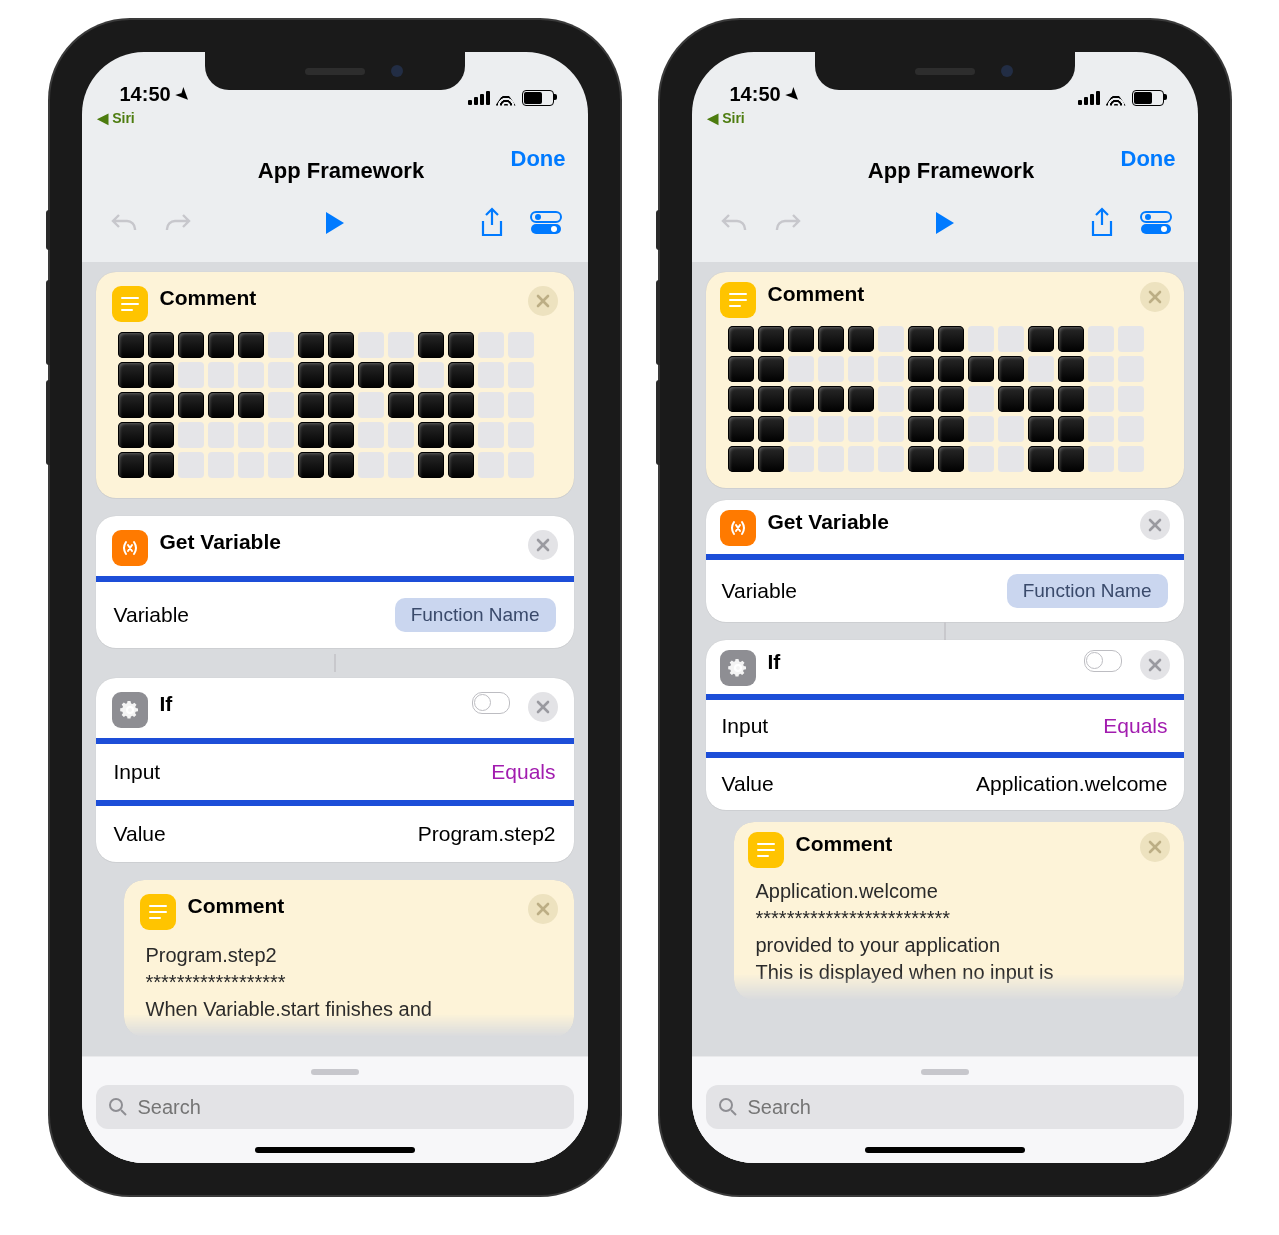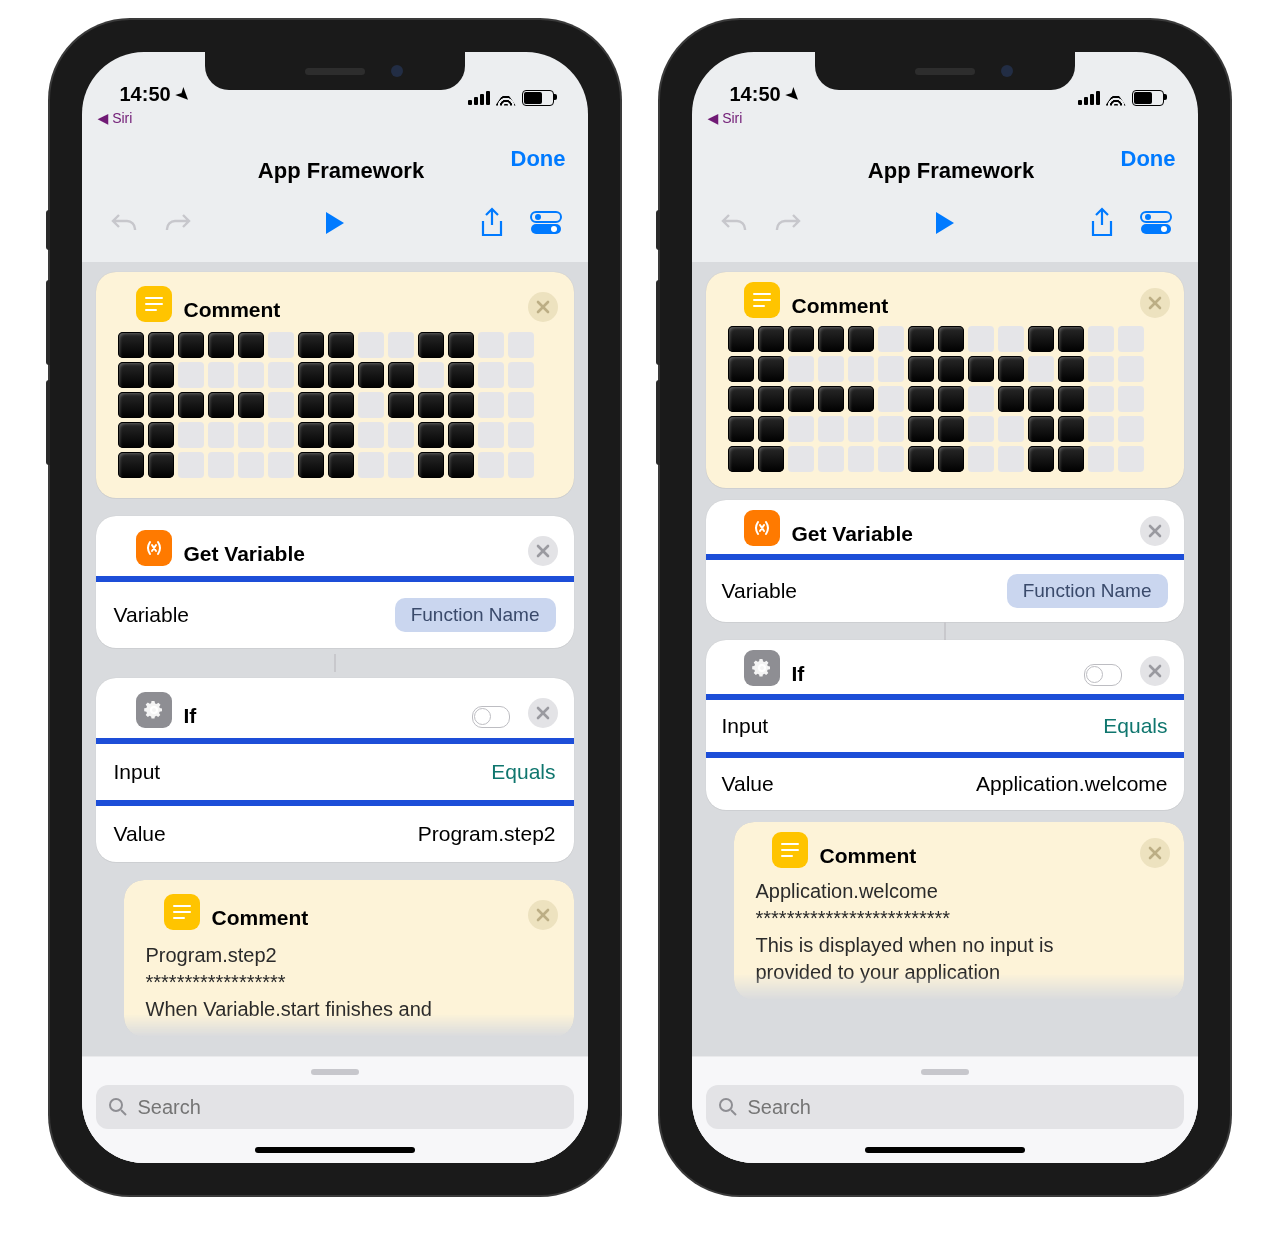--- a/index.html
+++ b/index.html
@@ -89,22 +89,22 @@
   .status-right {
     display:flex;
     align-items:center;
     gap:6px;
     padding-right:4px;
   }
   .back-siri{
     position:absolute;
     left:16px; bottom:-18px;
     font-size:14px;
-    color:#701a75;
-    font-weight:400;
+    color:#4d7c0f;
+    font-weight:700;
   }
   .signal { display:flex; align-items:flex-end; gap:2px; height:14px;}
   .signal span{ width:4px; background:#000; border-radius:1px;}
   .signal span:nth-child(1){height:5px;}
   .signal span:nth-child(2){height:8px;}
   .signal span:nth-child(3){height:11px;}
   .signal span:nth-child(4){height:14px;}
   .wifi-ic{ width:20px; height:15px; position:relative;}
   .wifi-ic::before{
     content:""; position:absolute; inset:0;
@@ -168,24 +168,23 @@
   }
   .card {
     background:#fff;
     border-radius:20px;
     box-shadow: 0 1px 0 rgba(0,0,0,.04), 0 0 1px rgba(0,0,0,.15);
     overflow:hidden;
   }
   .card.yellow { background:#fdf3d8; padding-bottom:14px;}
   .card-head {
     display:flex;
-    align-items:flex-end;
+    align-items:flex-start;
     padding:14px 16px 10px;
     gap:12px;
-    margin-left:24px;
   }
   .card-head .title{ font-size:21px; font-weight:600; flex:1; }
   .action-icon {
     width:36px; height:36px; border-radius:9px;
     display:flex; align-items:center; justify-content:center;
     color:#fff;
     flex-shrink:0;
   }
   .ic-comment{ background:#ffc400;}
   .ic-var{ background:#ff7a00;}
@@ -200,21 +199,21 @@
   .card.yellow .close-btn{ background:#ede2bf; color:#bcae85;}
   .row {
     display:flex;
     align-items:center;
     padding:16px 18px;
     border-top:6px solid #1d4ed8;
     font-size:21px;
   }
   .row .label{ color:#000; flex:1;}
   .row .val{ color:#000; text-align:right;}
-  .row .val.blue{ color:#0f766e;}
+  .row .val.blue{ color:#a21caf;}
   .pill {
     background:#cad6ef;
     color:#3a4a6b;
     padding:6px 16px;
     border-radius:10px;
     font-size:19px;
   }
   .toggle-sm{
     width:36px;height:20px;border-radius:10px;border:1.5px solid #bdbdc2;
     position:relative;margin-right:6px;
@@ -760,22 +759,22 @@
           <div class="close-btn">
               <svg width="14" height="14" viewBox="0 0 14 14" stroke="currentColor" stroke-width="2.6" stroke-linecap="round">
                 <line x1="2" y1="2" x2="12" y2="12"></line>
                 <line x1="12" y1="2" x2="2" y2="12"></line>
               </svg>
             </div>
         </div>
         <div class="comment-body">
           <div>Application.welcome</div>
           <div>*************************</div>
+          <div>provided to your application</div>
           <div>This is displayed when no input is</div>
-          <div>provided to your application</div>
         </div>
       </div>
 
       <div class="search-bar-wrap">
         <div class="grabber"></div>
         <div class="search-wrap">
           <span class="mag">
               <svg width="20" height="20" viewBox="0 0 20 20" fill="none" stroke="currentColor" stroke-width="2">
                 <circle cx="8" cy="8" r="6"></circle>
                 <line x1="13" y1="13" x2="18" y2="18"></line>

